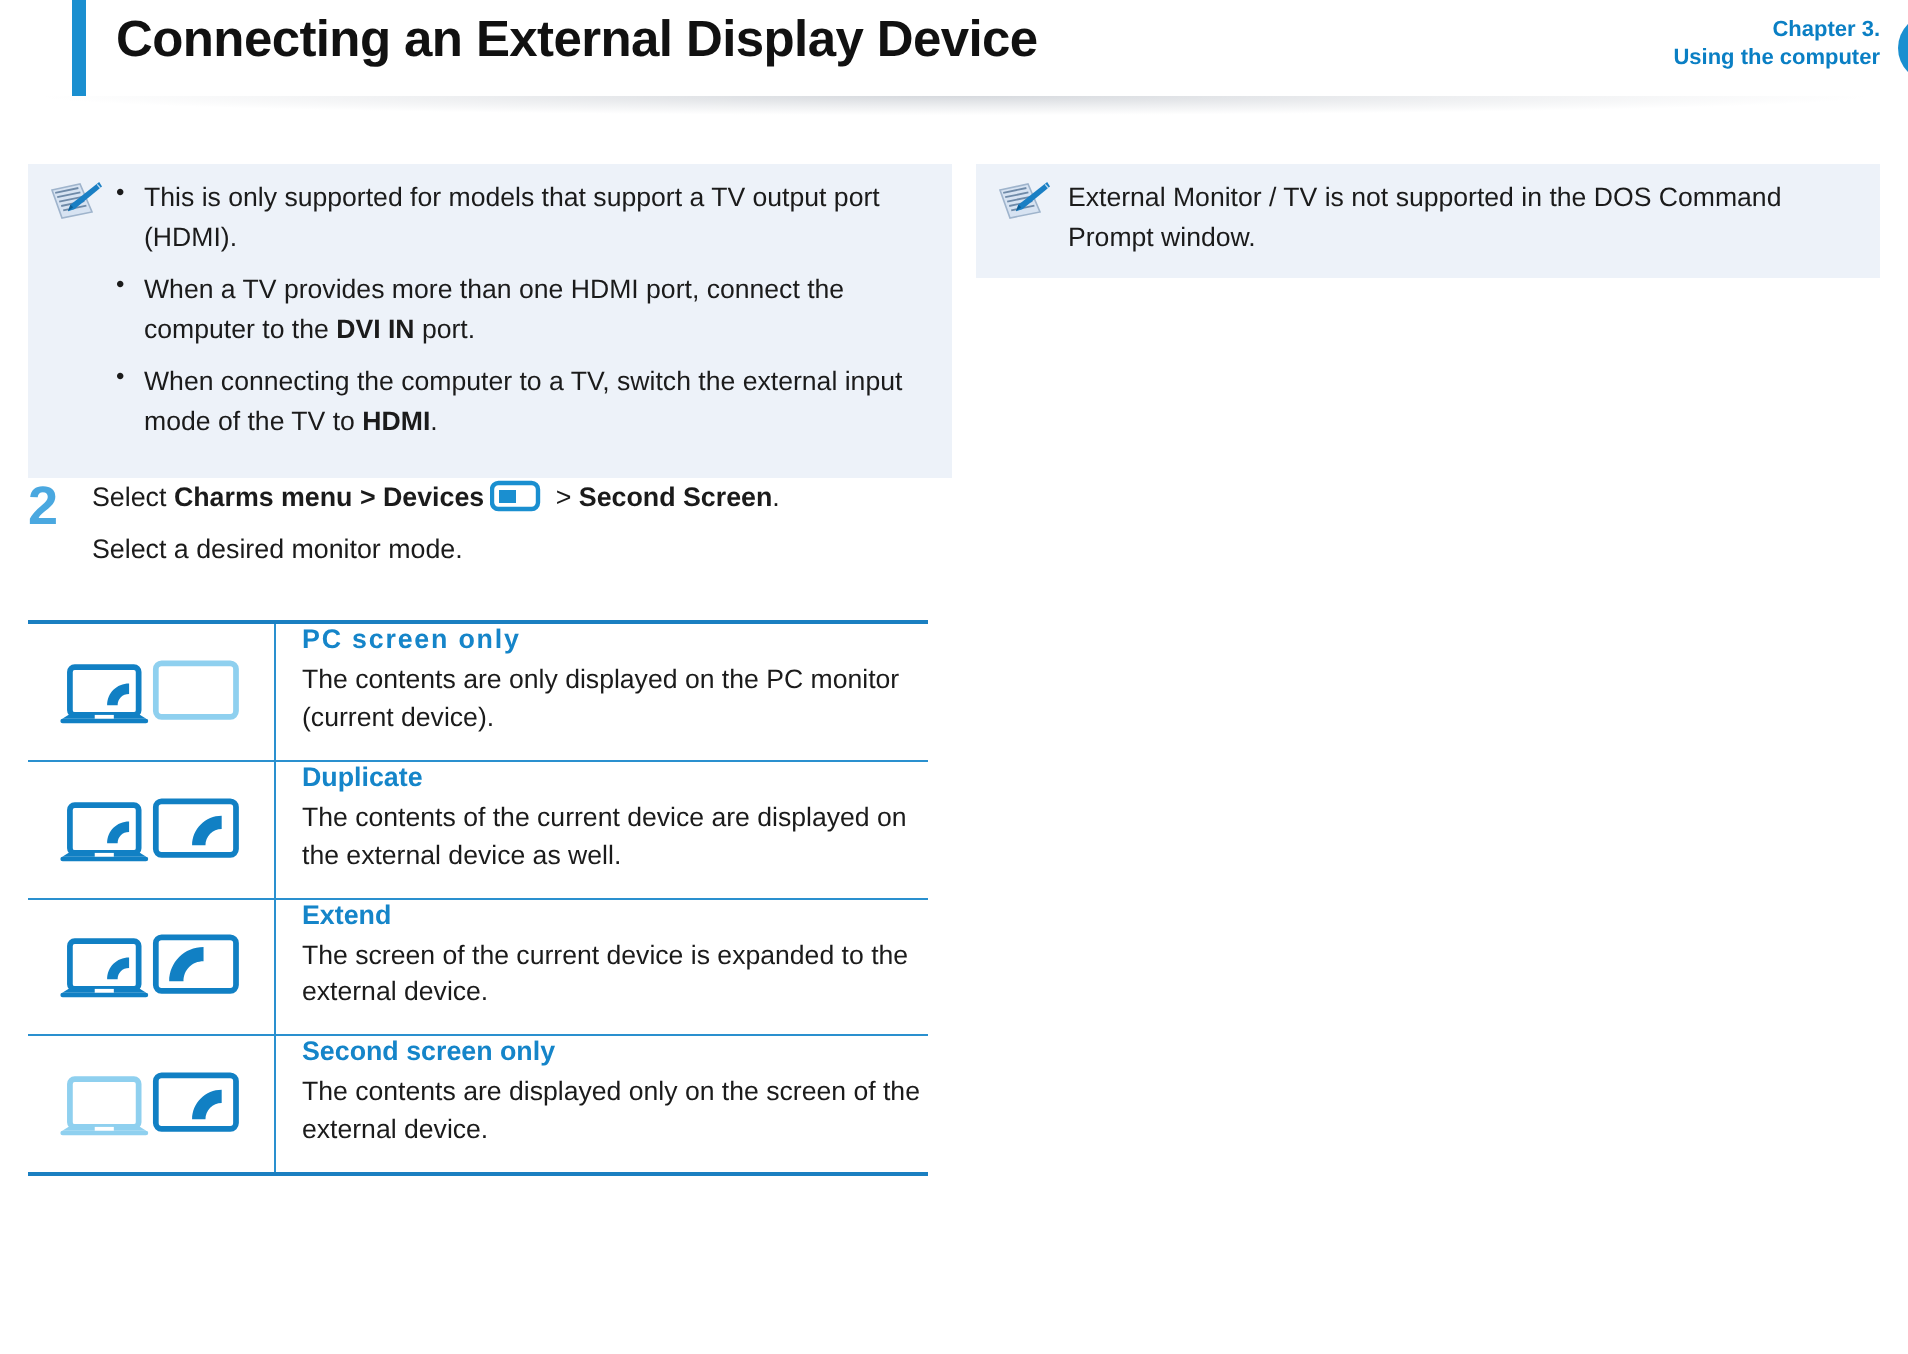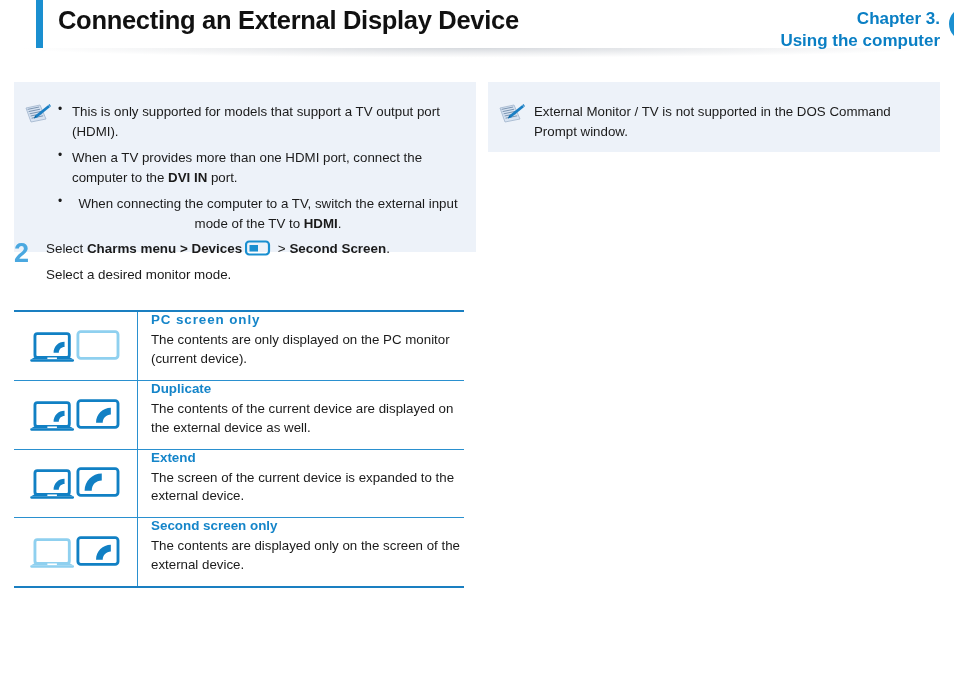--- a/index.html
+++ b/index.html
@@ -34,21 +34,21 @@
     color: #111111;
     white-space: nowrap;
   }
   .chapter-block {
     position: absolute;
     right: 50px; top: 8px;
     text-align: right;
     line-height: 1.28;
   }
   .chapter-line {
-    font-size: 17px;
+    font-size: 11px;
     font-weight: bold;
     color: #0a7fc4;
     white-space: nowrap;
   }
   .page-badge {
     position: absolute;
     right: 7px; top: 7px;
     width: 34px; height: 34px;
     border-radius: 50%;
     background: #1a8fd0;
@@ -64,37 +64,37 @@
     left: 0; top: 48px;
     width: 954px; height: 12px;
     background: radial-gradient(ellipse 60% 100% at 50% 0%, rgba(120,130,145,0.30) 0%, rgba(120,130,145,0.12) 45%, rgba(255,255,255,0) 80%);
     pointer-events: none;
   }
 
   
   .note-box {
     position: absolute;
     background: #edf2f9;
-    padding: 20px 12px 11px 10px;
+    padding: 7px 12px 11px 10px;
     display: flex;
     align-items: flex-start;
   }
   #note-left  { left: 14px;  top: 82px;  width: 462px; min-height: 132px; }
   #note-right { left: 488px; top: 82px;  width: 452px; min-height: 50px;  }
 
   .note-icon { flex: 0 0 auto; width: 28px; height: 22px; margin-top: 1px; margin-right: 2px; }
   .note-body { flex: 1 1 auto; font-size: 13.3px; line-height: 1.47; color: #1b1b1b; }
 
   .note-bullets { list-style: none; }
   .note-bullets li {
     position: relative;
     padding-left: 18px;
     margin-bottom: 7px;
   }
-  .note-bullets li:last-child { margin-bottom: 8px; text-align: center; }
+  .note-bullets li:last-child { margin-bottom: 8px; }
   .note-bullets li::before {
     content: "\2022";
     position: absolute;
     left: 4px; top: -1px;
     font-size: 12px;
     color: #1b1b1b;
   }
   .note-plain { padding-left: 6px; }
   b { font-weight: bold; }
 

